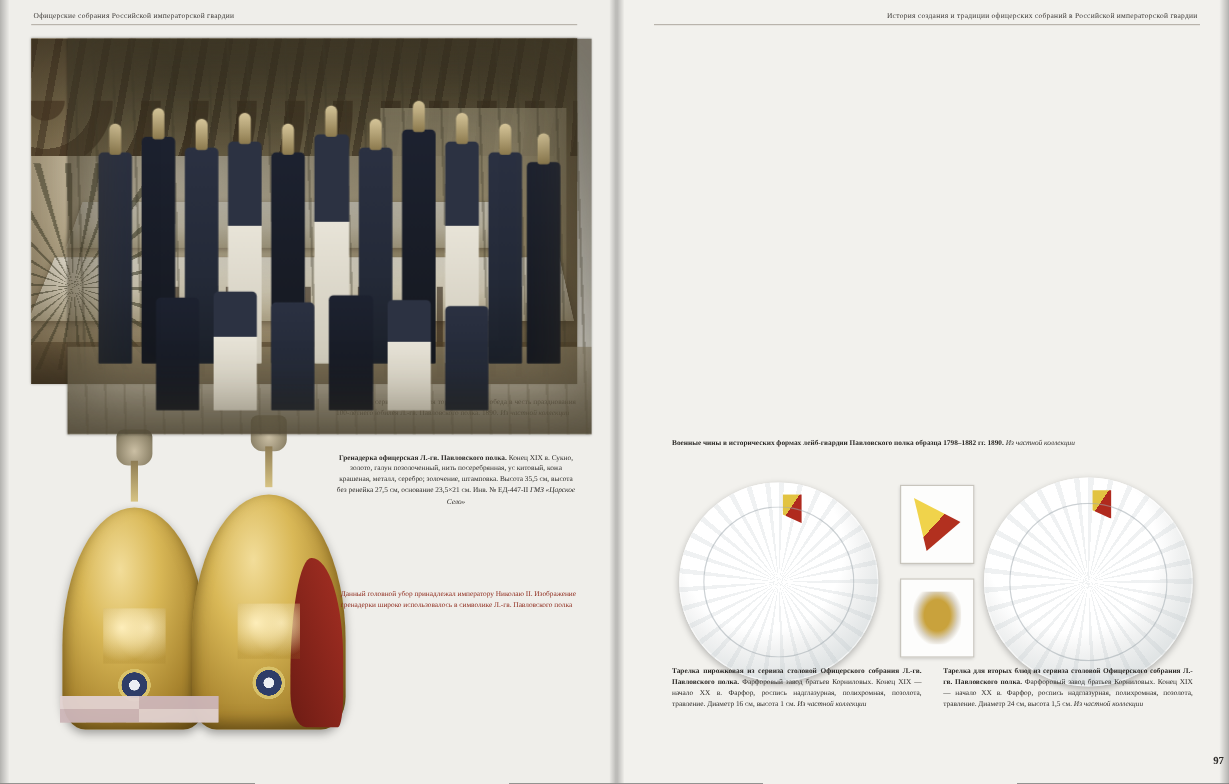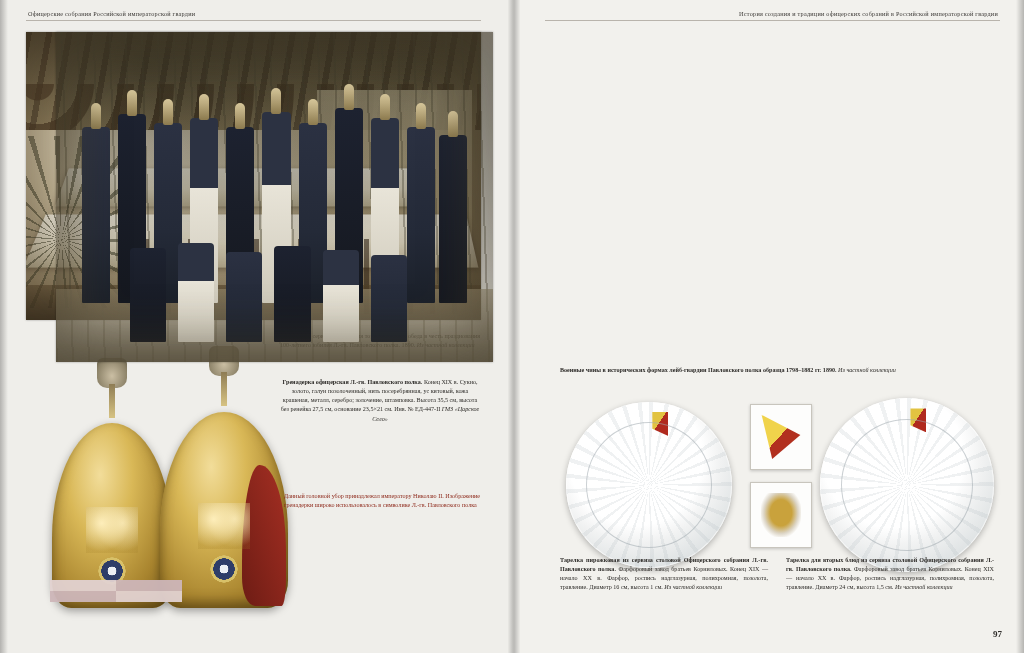--- a/index.html
+++ b/index.html
@@ -44,21 +44,21 @@
   }
   .runhead.left  { left: 28px; top: 10px; }
   .runhead.right { right: 26px; top: 10px; }
   .runhead-rule {
     position:absolute; height:1px; background:#b9b4ac;
   }
   .rule-left  { left: 26px; width: 455px; top: 20px; }
   .rule-right { left: 545px; width: 455px; top: 20px; }
 
   .folio {
-    position:absolute; right: 22px; bottom: 14px;
+    position:absolute; right: 4px; bottom: 14px;
     font-size: 9px; font-weight: bold; color:#2f2d2a;
     font-family:"Liberation Serif", serif;
   }
 
   
   .photo {
     position: absolute;
     overflow: hidden;
     box-shadow: 0 0 2px rgba(0,0,0,.35);
   }

